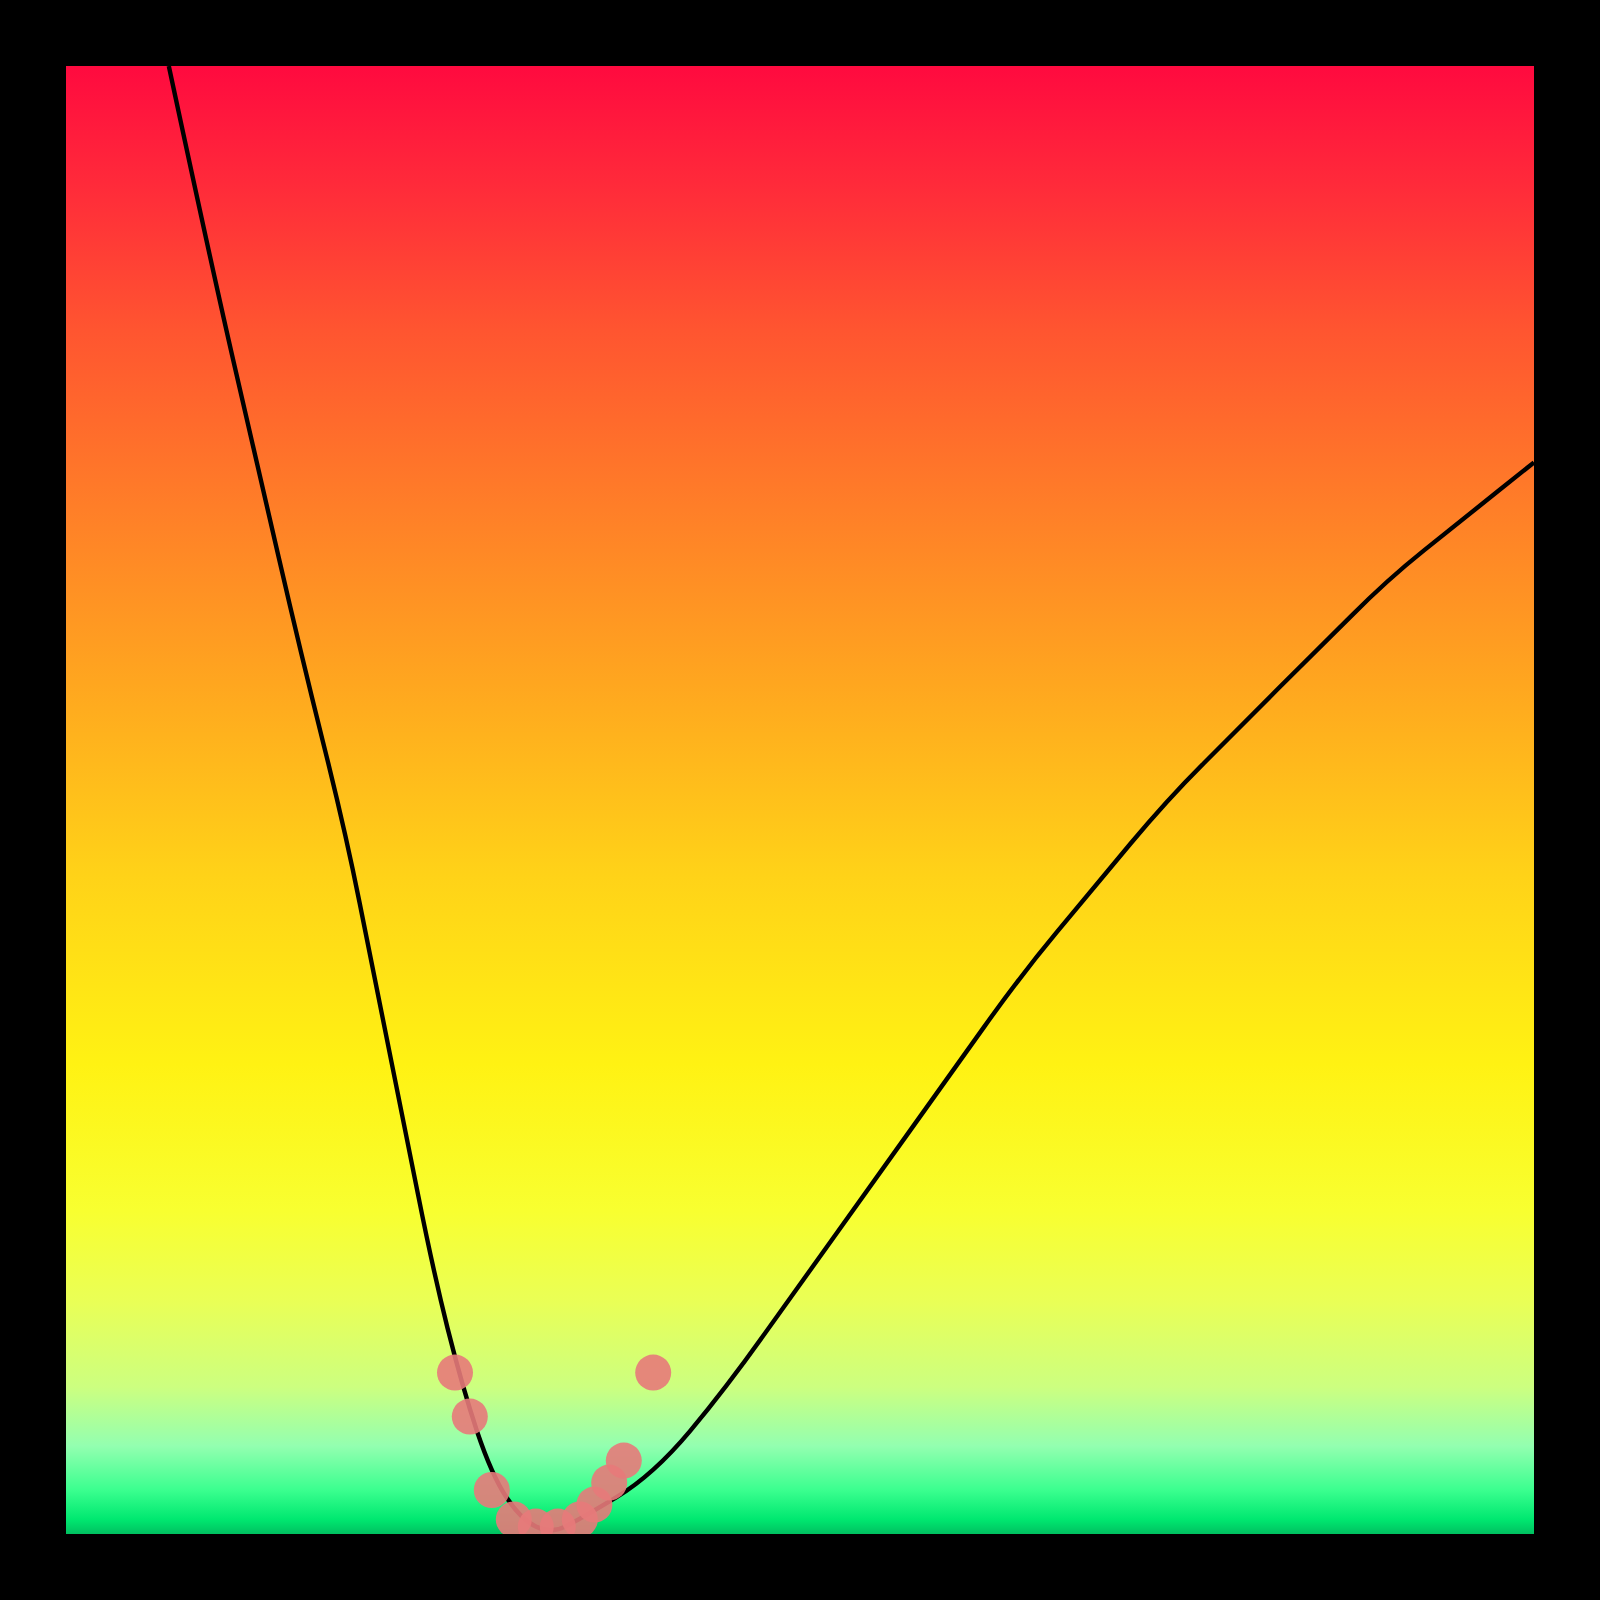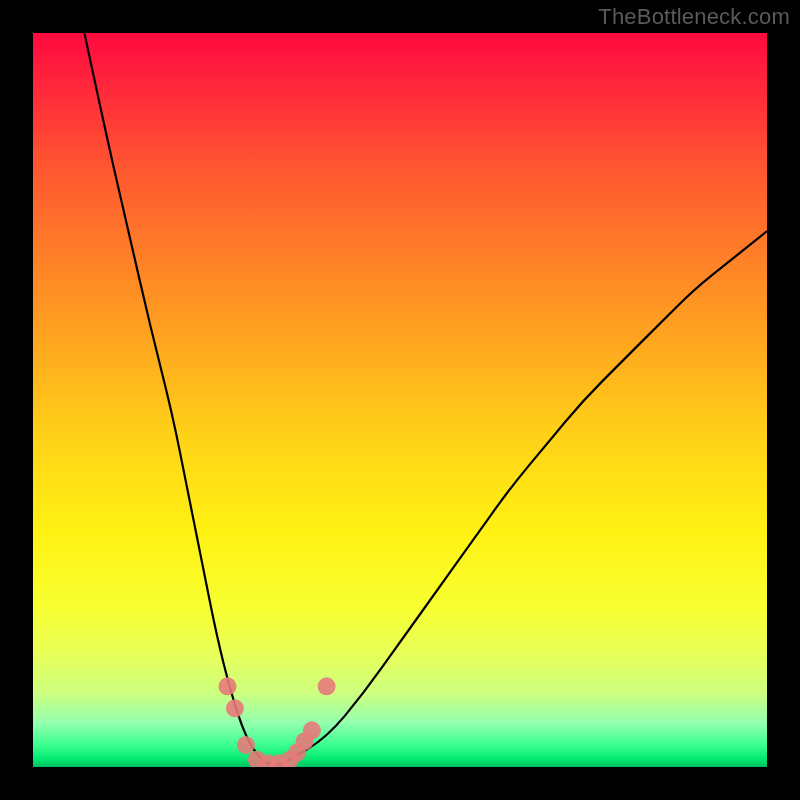--- a/index.html
+++ b/index.html
@@ -76,14 +76,13 @@
           <circle cx="234.9" cy="730.3" r="9" fill="#e77a7a" fill-opacity="0.9"></circle>
           <circle cx="245.9" cy="730.3" r="9" fill="#e77a7a" fill-opacity="0.9"></circle>
           <circle cx="256.9" cy="726.7" r="9" fill="#e77a7a" fill-opacity="0.9"></circle>
           <circle cx="264.2" cy="719.3" r="9" fill="#e77a7a" fill-opacity="0.9"></circle>
           <circle cx="271.6" cy="708.3" r="9" fill="#e77a7a" fill-opacity="0.9"></circle>
           <circle cx="278.9" cy="697.3" r="9" fill="#e77a7a" fill-opacity="0.9"></circle>
           <circle cx="293.6" cy="653.3" r="9" fill="#e77a7a" fill-opacity="0.9"></circle>
         </g>
     </svg>
   </div>
-  <div class="watermark">TheBottleneck.com</div>
 </div>
 
 </body></html>

